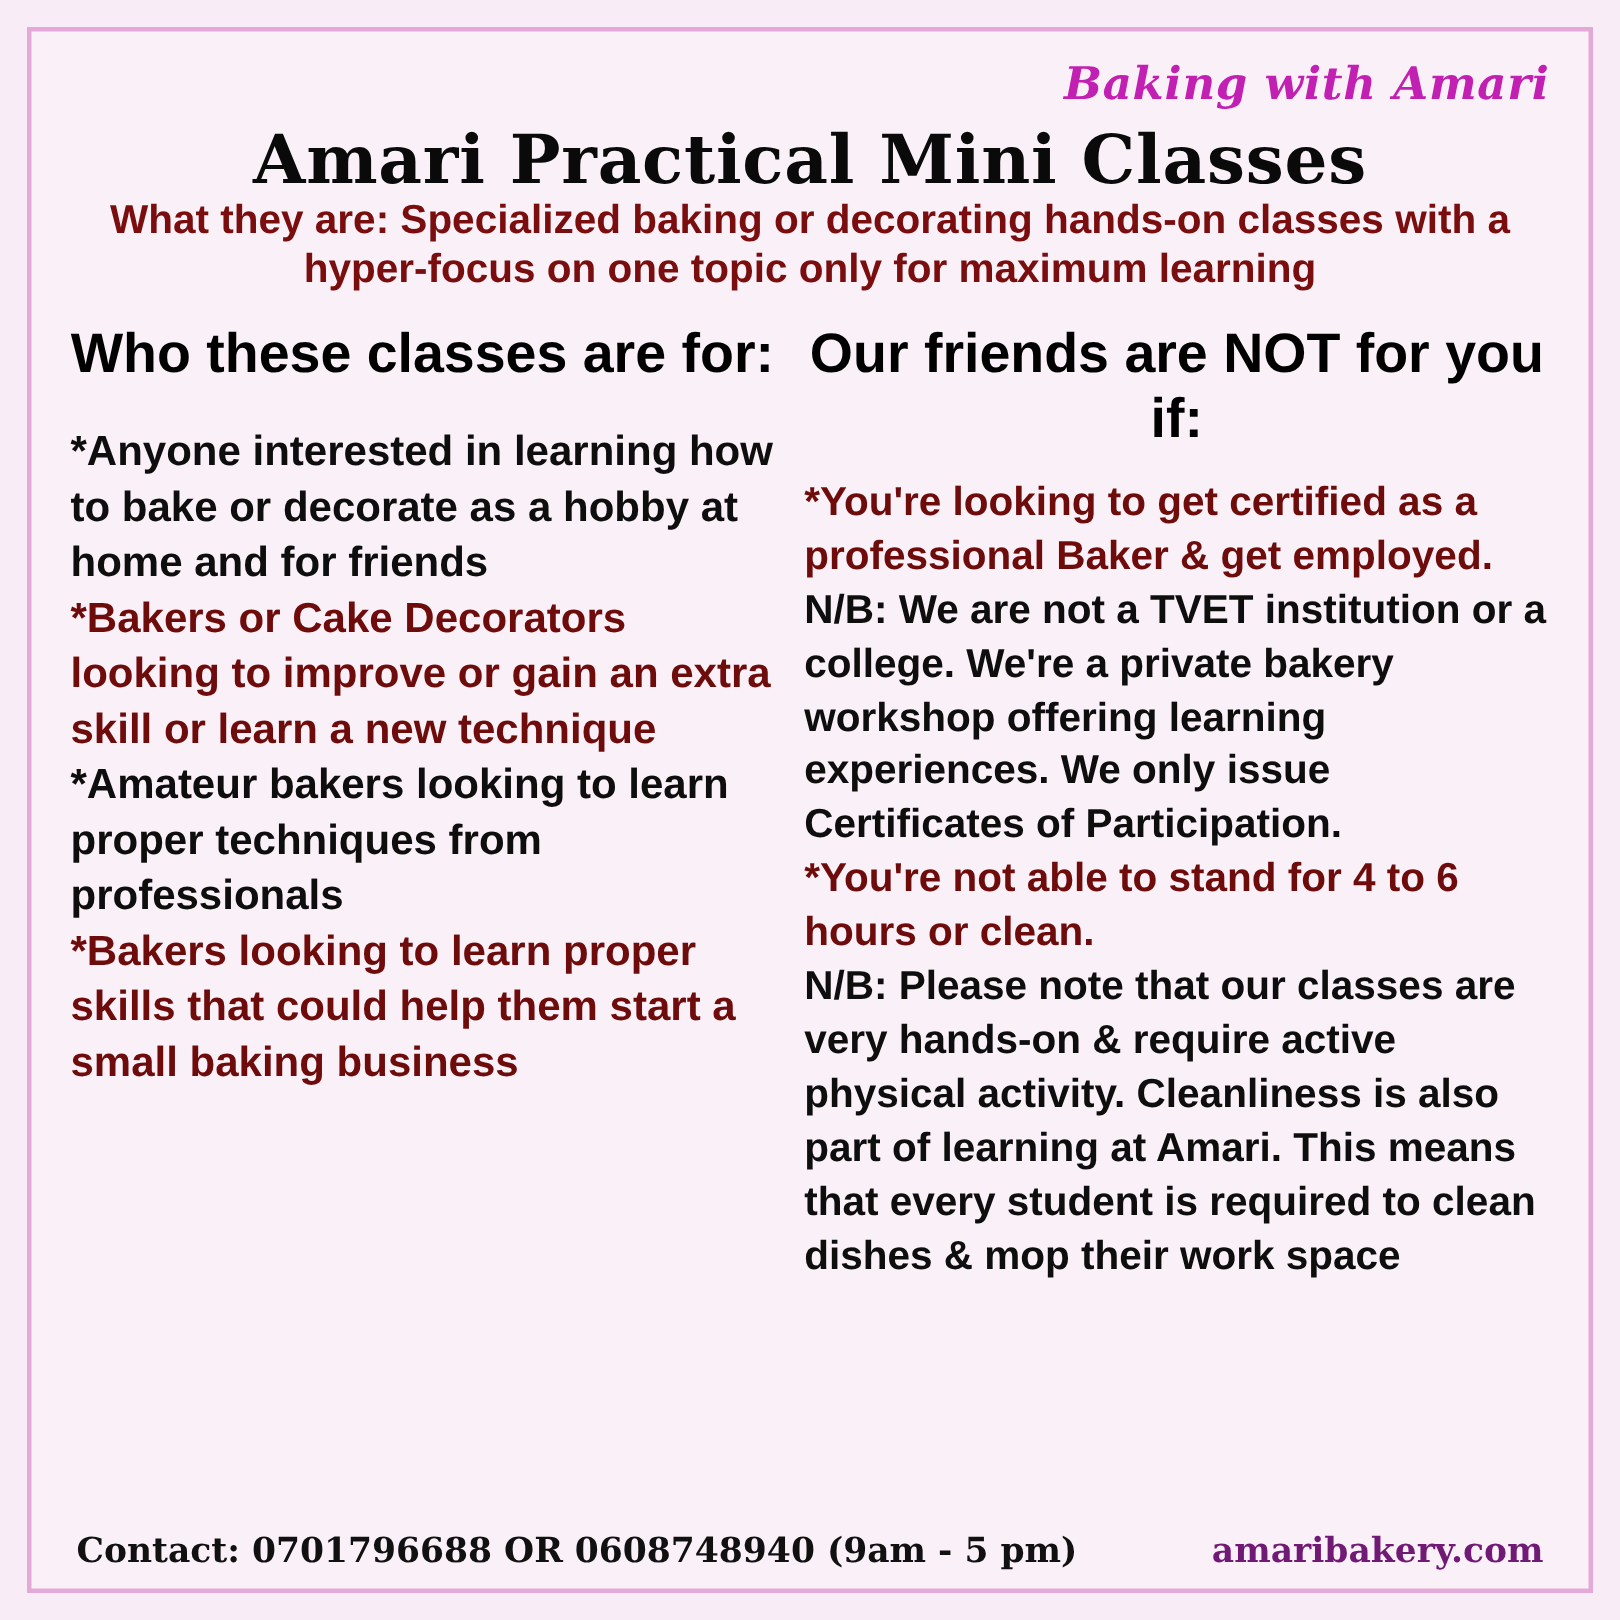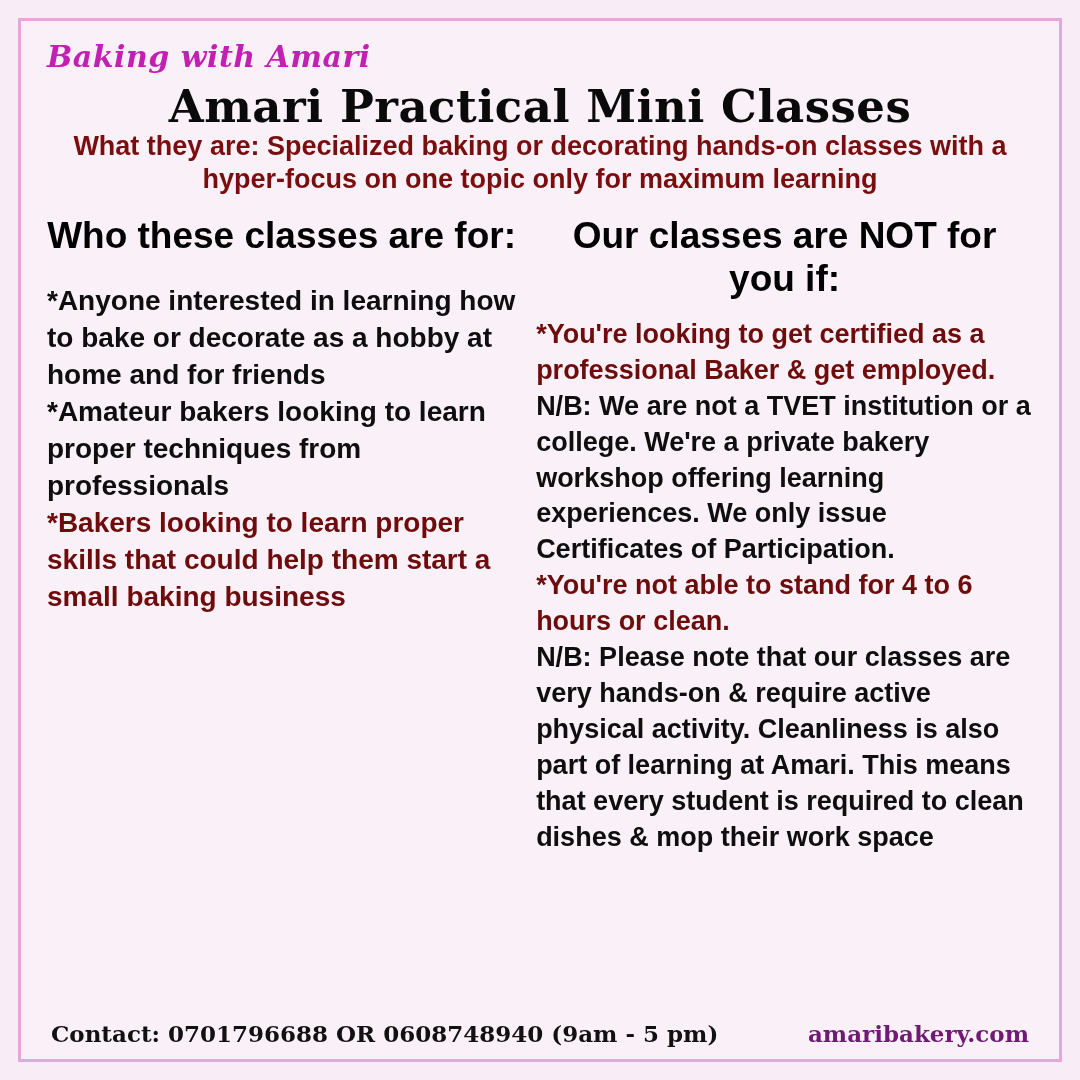--- a/index.html
+++ b/index.html
@@ -25,21 +25,21 @@
     box-sizing: border-box;
     width: 100%;
     height: 100%;
     border: 3px solid #e4a9d8;
     background: #faf0f8;
     padding: 14px 26px 10px 26px;
     display: flex;
     flex-direction: column;
   }
   .brand {
-    text-align: left;
+    text-align: right;
     font-family: "DejaVu Serif", serif;
     font-style: italic;
     font-weight: bold;
     font-size: 30px;
     color: #c21fb3;
     letter-spacing: 0.5px;
     line-height: 1.05;
     margin-top: 6px;
   }
   .title {
@@ -136,27 +136,28 @@
     <div class="title">Amari Practical Mini Classes</div>
 
     <div class="subtitle">What they are: Specialized baking or decorating hands-on classes with a hyper-focus on one topic only for maximum learning</div>
 
     <div class="columns">
 
       <div class="col col-left">
         <div class="col-head">Who these classes are for:</div>
         <div class="col-body">
           <p class="blk dark">*Anyone interested in learning how to bake or decorate as a hobby at home and for friends</p>
+          <p class="blk maroon">*Bakers or Cake Decorators looking to improve or gain an extra skill or learn a new technique</p>
           <p class="blk dark">*Amateur bakers looking to learn proper techniques from professionals</p>
           <p class="blk maroon">*Bakers looking to learn proper skills that could help them start a small baking business</p>
         </div>
       </div>
 
       <div class="col col-right">
-        <div class="col-head">Our classes are NOT for you if:</div>
+        <div class="col-head">Our friends are NOT for you if:</div>
         <div class="col-body">
           <p class="blk maroon">*You're looking to get certified as a professional Baker &amp; get employed.</p>
           <p class="blk dark">N/B: We are not a TVET institution or a college. We're a private bakery workshop offering learning experiences. We only issue Certificates of Participation.</p>
           <p class="blk maroon">*You're not able to stand for 4 to 6 hours or clean.</p>
           <p class="blk dark">N/B: Please note that our classes are very hands-on &amp; require active physical activity. Cleanliness is also part of learning at Amari. This means that every student is required to clean dishes &amp; mop their work space</p>
         </div>
       </div>
 
     </div>
 

